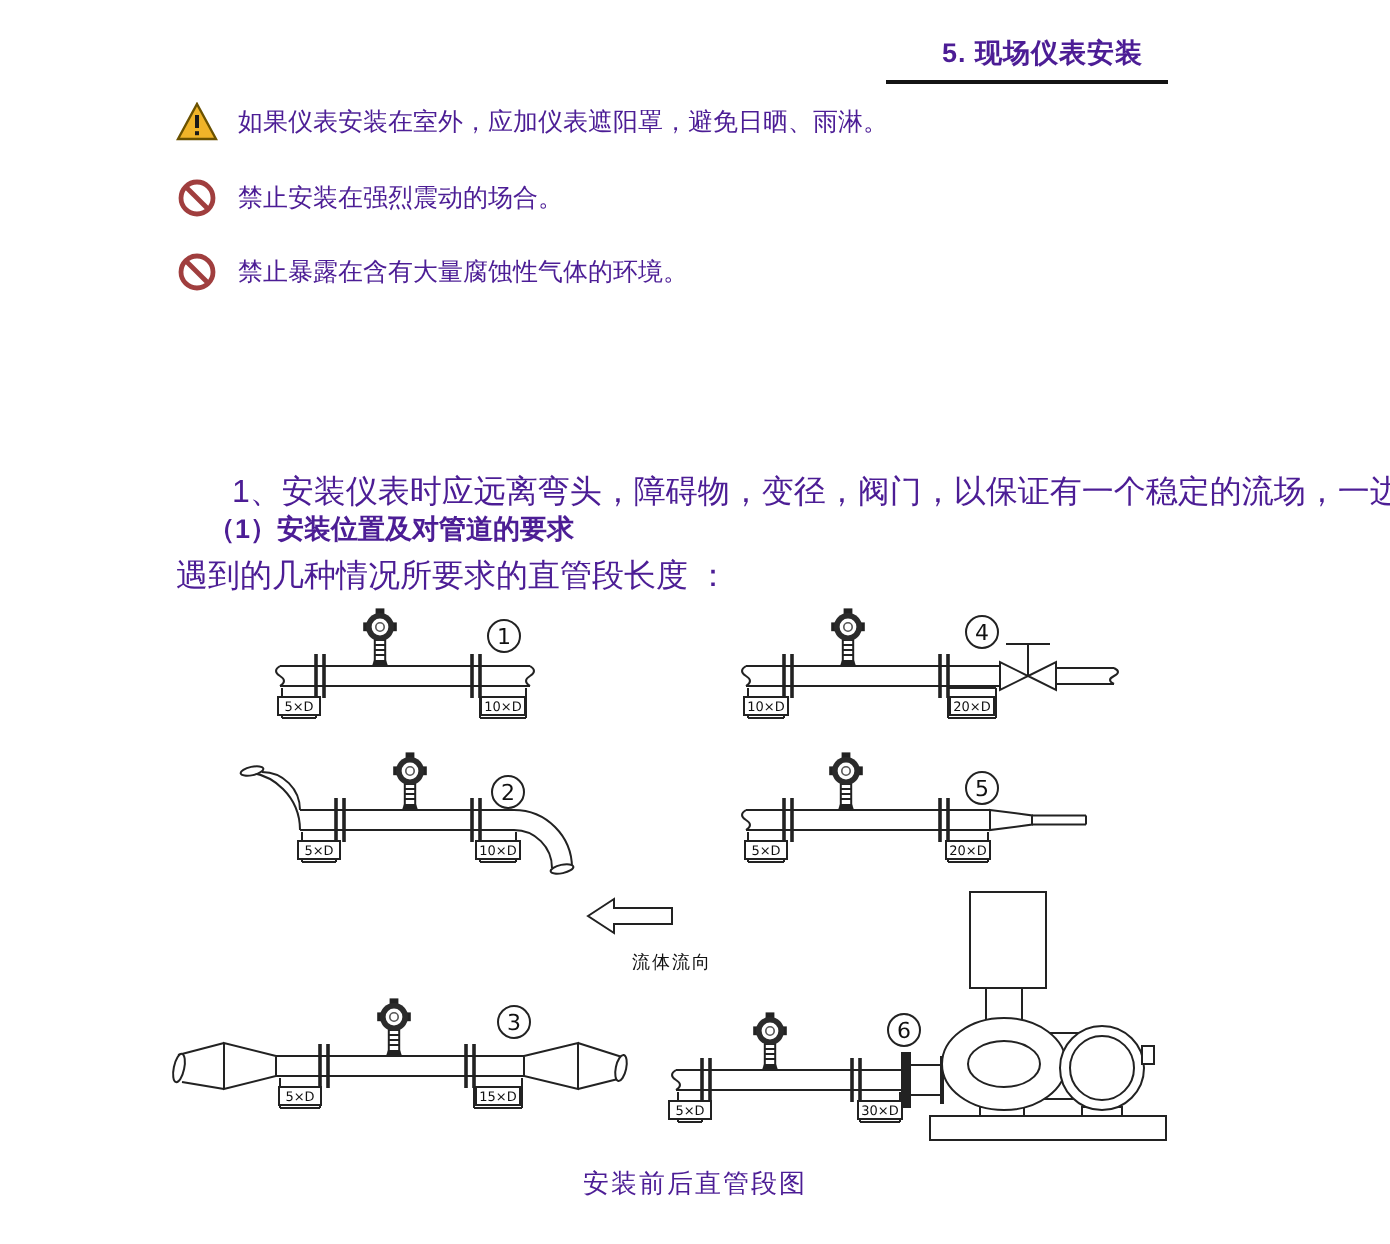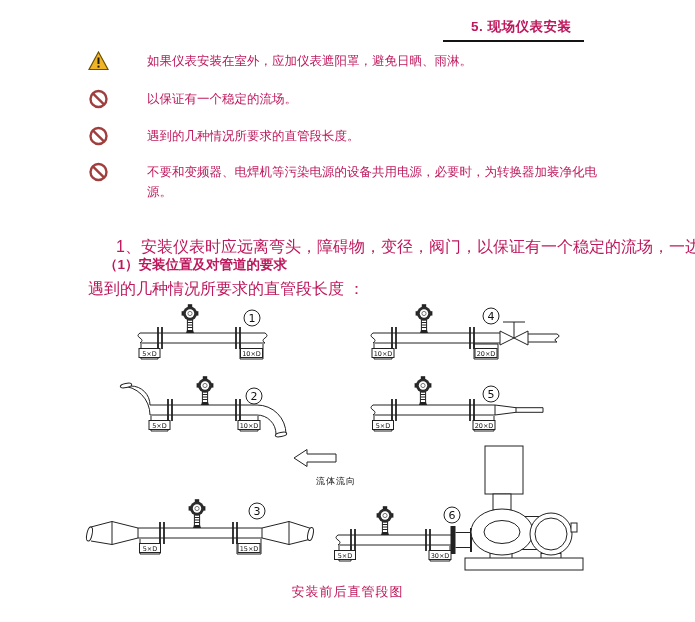--- a/index.html
+++ b/index.html
@@ -1,25 +1,25 @@
 <!DOCTYPE html>
 <html><head>
 <meta charset="utf-8">
 <style>
   html,body{margin:0;padding:0;background:#fff;}
   #page{position:relative;width:695px;height:622px;background:#ffffff;overflow:hidden;
-        font-family:"Liberation Sans",sans-serif;color:#be185d;}
+        font-family:"Liberation Sans",sans-serif;color:#4c1d95;}
   .abs{position:absolute;}
   
   #chapter-title{top:18px;left:471px;font-size:13.5px;font-weight:bold;letter-spacing:0.5px;}
   #chapter-underline{top:40px;left:443px;width:141px;height:2px;background:#141414;}
   
   .warn-row{left:88px;width:530px;display:flex;align-items:flex-start;}
   .warn-icon{width:21px;height:20px;flex:0 0 21px;margin-right:10px;}
-  .warn-text{font-size:12.5px;line-height:20px;margin-left:28px;}
+  .warn-text{font-size:12.5px;line-height:20px;}
   
   #section-heading{top:215px;left:104px;font-size:13.5px;font-weight:bold;margin-top:41px;}
   .para-line{left:88px;width:525px;font-size:16px;line-height:21px;white-space:nowrap;}
   #para-line-0{top:236px;padding-left:28px;}
   #para-line-1{top:257px;}
   #para-line-2{top:278px;}
   
   #figure-svg{top:295px;left:0;}
   #figure-caption{top:583px;left:0;width:695px;text-align:center;font-size:13px;letter-spacing:1px;}
   svg .ln{stroke:#222;stroke-width:1;fill:none;}
@@ -45,38 +45,31 @@
       <rect x="9.5" y="14.6" width="2" height="2" fill="#1a1a1a"></rect>
     </svg>
     <div class="warn-text">如果仪表安装在室外，应加仪表遮阳罩，避免日晒、雨淋。</div>
   </div>
 
   <div class="abs warn-row" style="top:89px">
     <svg class="warn-icon" viewBox="0 0 20 20">
       <circle cx="10" cy="10" r="8" fill="none" stroke="#A03E3E" stroke-width="2.4"></circle>
       <line x1="4.6" y1="4.6" x2="15.4" y2="15.4" stroke="#A03E3E" stroke-width="2.4"></line>
     </svg>
-    <div class="warn-text">以保证有一个稳定的流场。</div>
+    <div class="warn-text">禁止安装在强烈震动的场合。</div>
   </div>
 
   <div class="abs warn-row" style="top:126px">
     <svg class="warn-icon" viewBox="0 0 20 20">
       <circle cx="10" cy="10" r="8" fill="none" stroke="#A03E3E" stroke-width="2.4"></circle>
       <line x1="4.6" y1="4.6" x2="15.4" y2="15.4" stroke="#A03E3E" stroke-width="2.4"></line>
     </svg>
-    <div class="warn-text">遇到的几种情况所要求的直管段长度。</div>
+    <div class="warn-text">禁止暴露在含有大量腐蚀性气体的环境。</div>
   </div>
 
-  <div class="abs warn-row" style="top:162px">
-    <svg class="warn-icon" viewBox="0 0 20 20">
-      <circle cx="10" cy="10" r="8" fill="none" stroke="#A03E3E" stroke-width="2.4"></circle>
-      <line x1="4.6" y1="4.6" x2="15.4" y2="15.4" stroke="#A03E3E" stroke-width="2.4"></line>
-    </svg>
-    <div class="warn-text">不要和变频器、电焊机等污染电源的设备共用电源，必要时，为转换器加装净化电源。</div>
-  </div>
 
   <div class="abs" id="section-heading">（1）安装位置及对管道的要求</div>
   <div class="abs para-line" id="para-line-0">1、安装仪表时应远离弯头，障碍物，变径，阀门，以保证有一个稳定的流场，一边</div>
   <div class="abs para-line" id="para-line-2">遇到的几种情况所要求的直管段长度 ：</div>
 
   <svg class="abs" id="figure-svg" width="695" height="310" viewBox="0 0 695 310">
     <defs>
       <g id="meter">
         <path d="M-4,0 L4,0 L3,-3 L-3,-3 Z" class="dk"></path>
         <rect x="-2.6" y="-13" width="5.2" height="10.5" class="wh"></rect>

